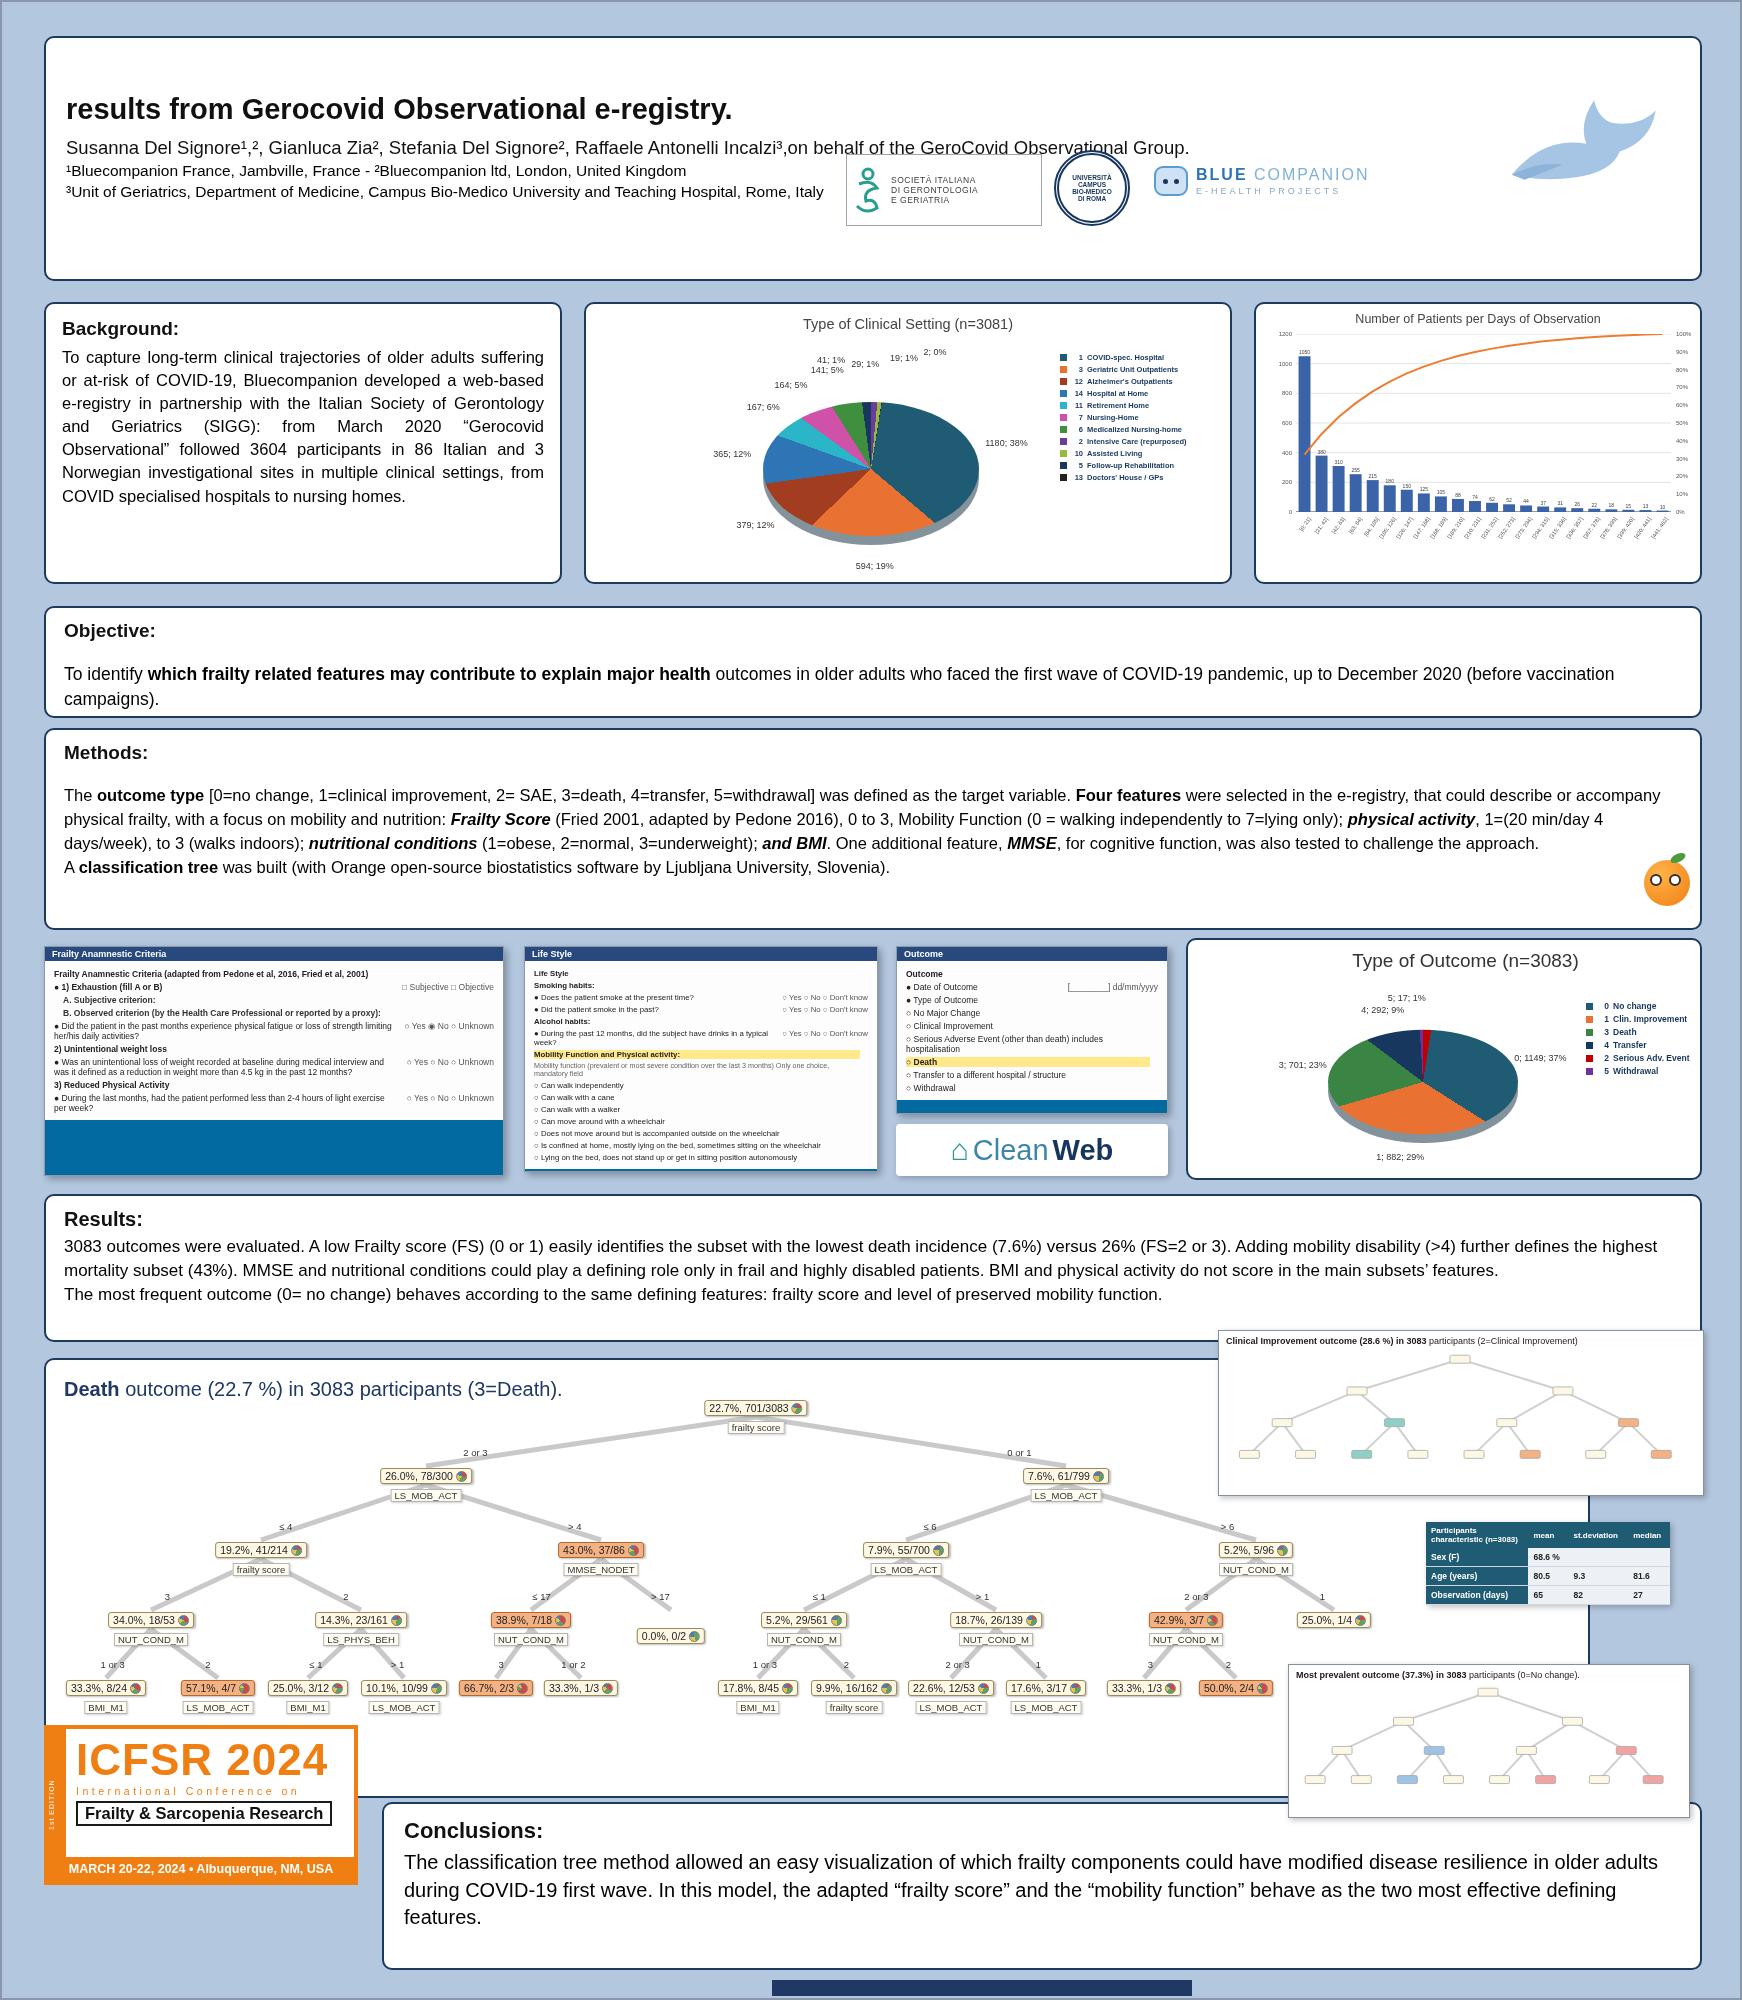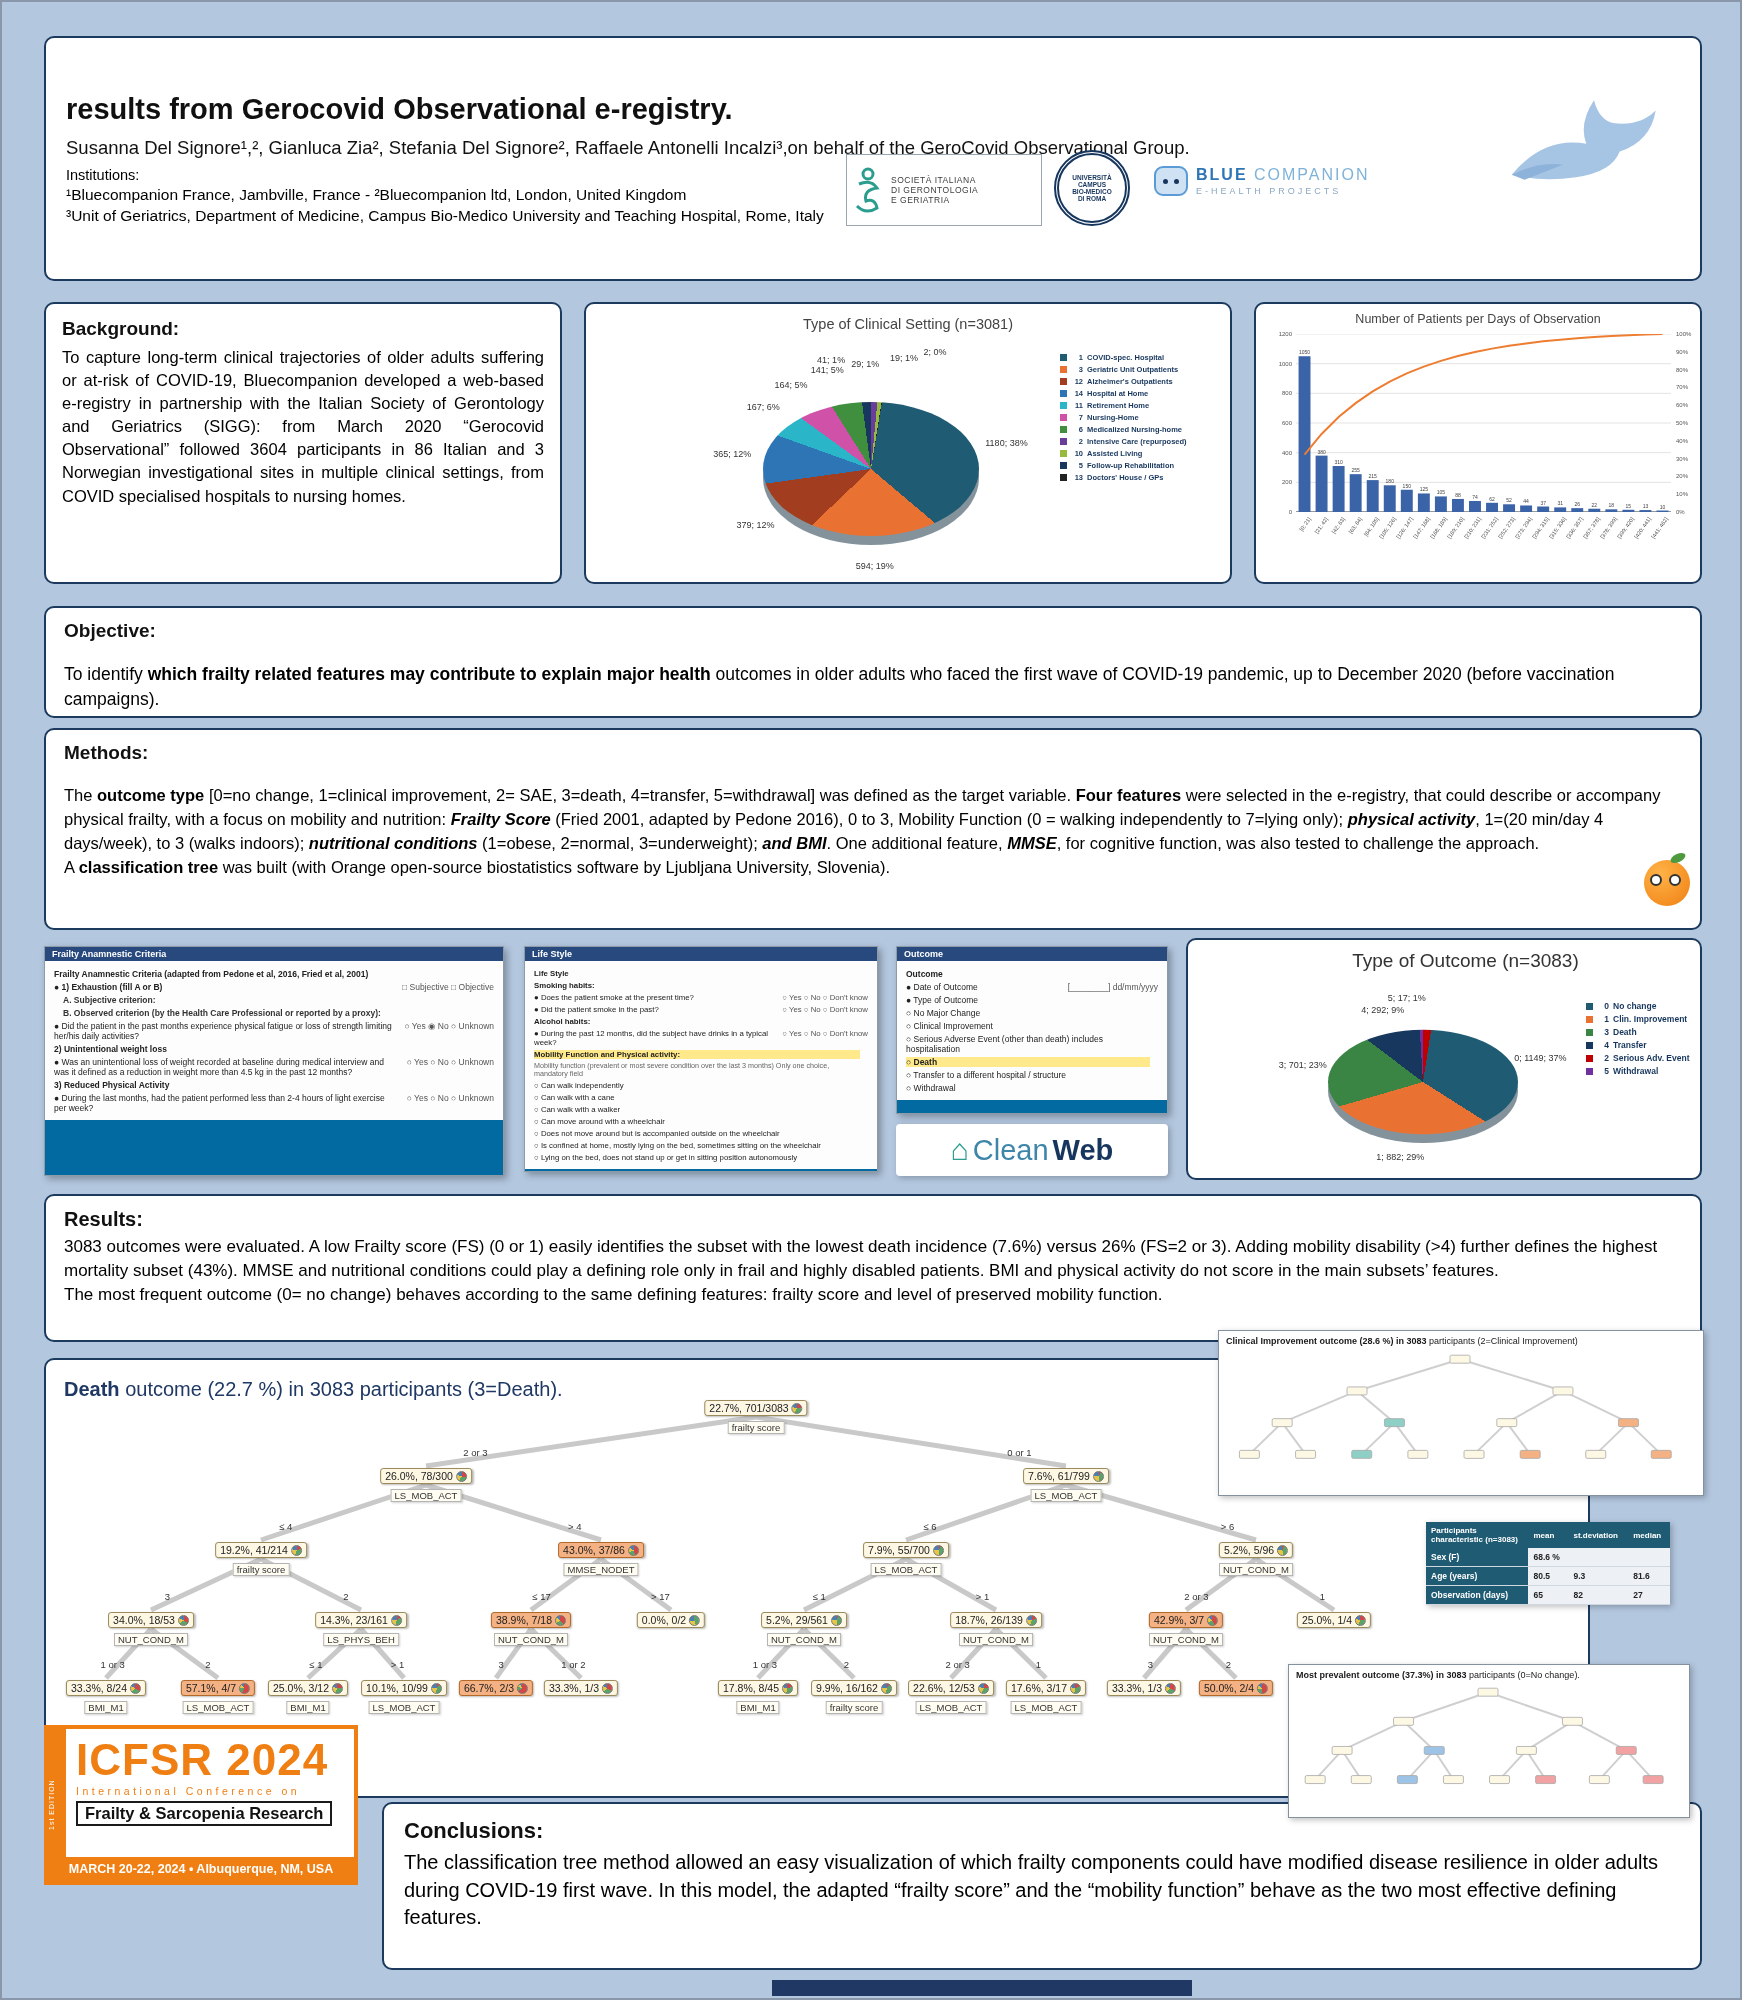--- a/index.html
+++ b/index.html
@@ -115,21 +115,20 @@
 <body>
 
 <div class="page">
 
   <section class="box header">
     <h1 class="title">
       <br>
       <span>results from Gerocovid Observational e-registry.</span>
     </h1>
     <p class="authors">Susanna Del Signore¹,², Gianluca Zia², Stefania Del Signore², Raffaele Antonelli Incalzi³,on behalf of the  GeroCovid Observational Group.</p>
-    <p class="inst-label">Institutions:</p>
     <p class="inst">¹Bluecompanion France, Jambville, France -  ²Bluecompanion ltd, London, United Kingdom</p>
     <p class="inst">³Unit of Geriatrics, Department of Medicine, Campus Bio-Medico University and Teaching Hospital, Rome, Italy</p>
 
     <div class="sigg">
       <svg width="34" height="48" viewBox="0 0 34 48">
         <circle cx="17" cy="8" r="5" fill="none" stroke="#2a9d8f" stroke-width="3"></circle>
         <path d="M8,18 q12,-5 18,4 q-14,2 -11,13 q9,-3 11,7 q-11,7 -20,-2" fill="none" stroke="#2a9d8f" stroke-width="3"></path>
       </svg>
       <div class="sigg-text">
 
@@ -635,21 +634,21 @@
           <span class="t-pie" style="background: conic-gradient(rgb(214, 69, 69) 0deg, rgb(214, 69, 69) 14.3%, rgb(90, 164, 105) 14.3%, rgb(90, 164, 105) 52.865%, rgb(232, 197, 71) 52.865%, rgb(232, 197, 71) 78.575%, rgb(74, 127, 181) 78.575%, rgb(74, 127, 181) 100%);"></span>
         </div>
         <div class="t-attr" style="left: 315px; top: 273px;">LS_PHYS_BEH</div>
         <div class="t-edge" style="left: 300px; top: 236px;">2</div>
         <div class="t-node hl" style="left: 485px; top: 260px;">
           <span>38.9%, 7/18</span>
           <span class="t-pie" style="background: conic-gradient(rgb(214, 69, 69) 0deg, rgb(214, 69, 69) 38.9%, rgb(90, 164, 105) 38.9%, rgb(90, 164, 105) 66.395%, rgb(232, 197, 71) 66.395%, rgb(232, 197, 71) 84.725%, rgb(74, 127, 181) 84.725%, rgb(74, 127, 181) 100%);"></span>
         </div>
         <div class="t-attr" style="left: 485px; top: 273px;">NUT_COND_M</div>
         <div class="t-edge" style="left: 495.5px; top: 236px;">≤ 17</div>
-        <div class="t-node" style="left: 625px; top: 260px;">
+        <div class="t-node" style="left: 625px; top: 276px;">
           <span>0.0%, 0/2</span>
           <span class="t-pie" style="background: conic-gradient(rgb(214, 69, 69) 0deg, rgb(214, 69, 69) 0%, rgb(90, 164, 105) 0%, rgb(90, 164, 105) 45%, rgb(232, 197, 71) 45%, rgb(232, 197, 71) 75%, rgb(74, 127, 181) 75%, rgb(74, 127, 181) 100%);"></span>
         </div>
         <div class="t-edge" style="left: 614.5px; top: 236px;">&gt; 17</div>
         <div class="t-node" style="left: 758px; top: 260px;">
           <span>5.2%, 29/561</span>
           <span class="t-pie" style="background: conic-gradient(rgb(214, 69, 69) 0deg, rgb(214, 69, 69) 5.2%, rgb(90, 164, 105) 5.2%, rgb(90, 164, 105) 47.86%, rgb(232, 197, 71) 47.86%, rgb(232, 197, 71) 76.3%, rgb(74, 127, 181) 76.3%, rgb(74, 127, 181) 100%);"></span>
         </div>
         <div class="t-attr" style="left: 758px; top: 273px;">NUT_COND_M</div>
         <div class="t-edge" style="left: 773.3px; top: 236px;">≤ 1</div>

